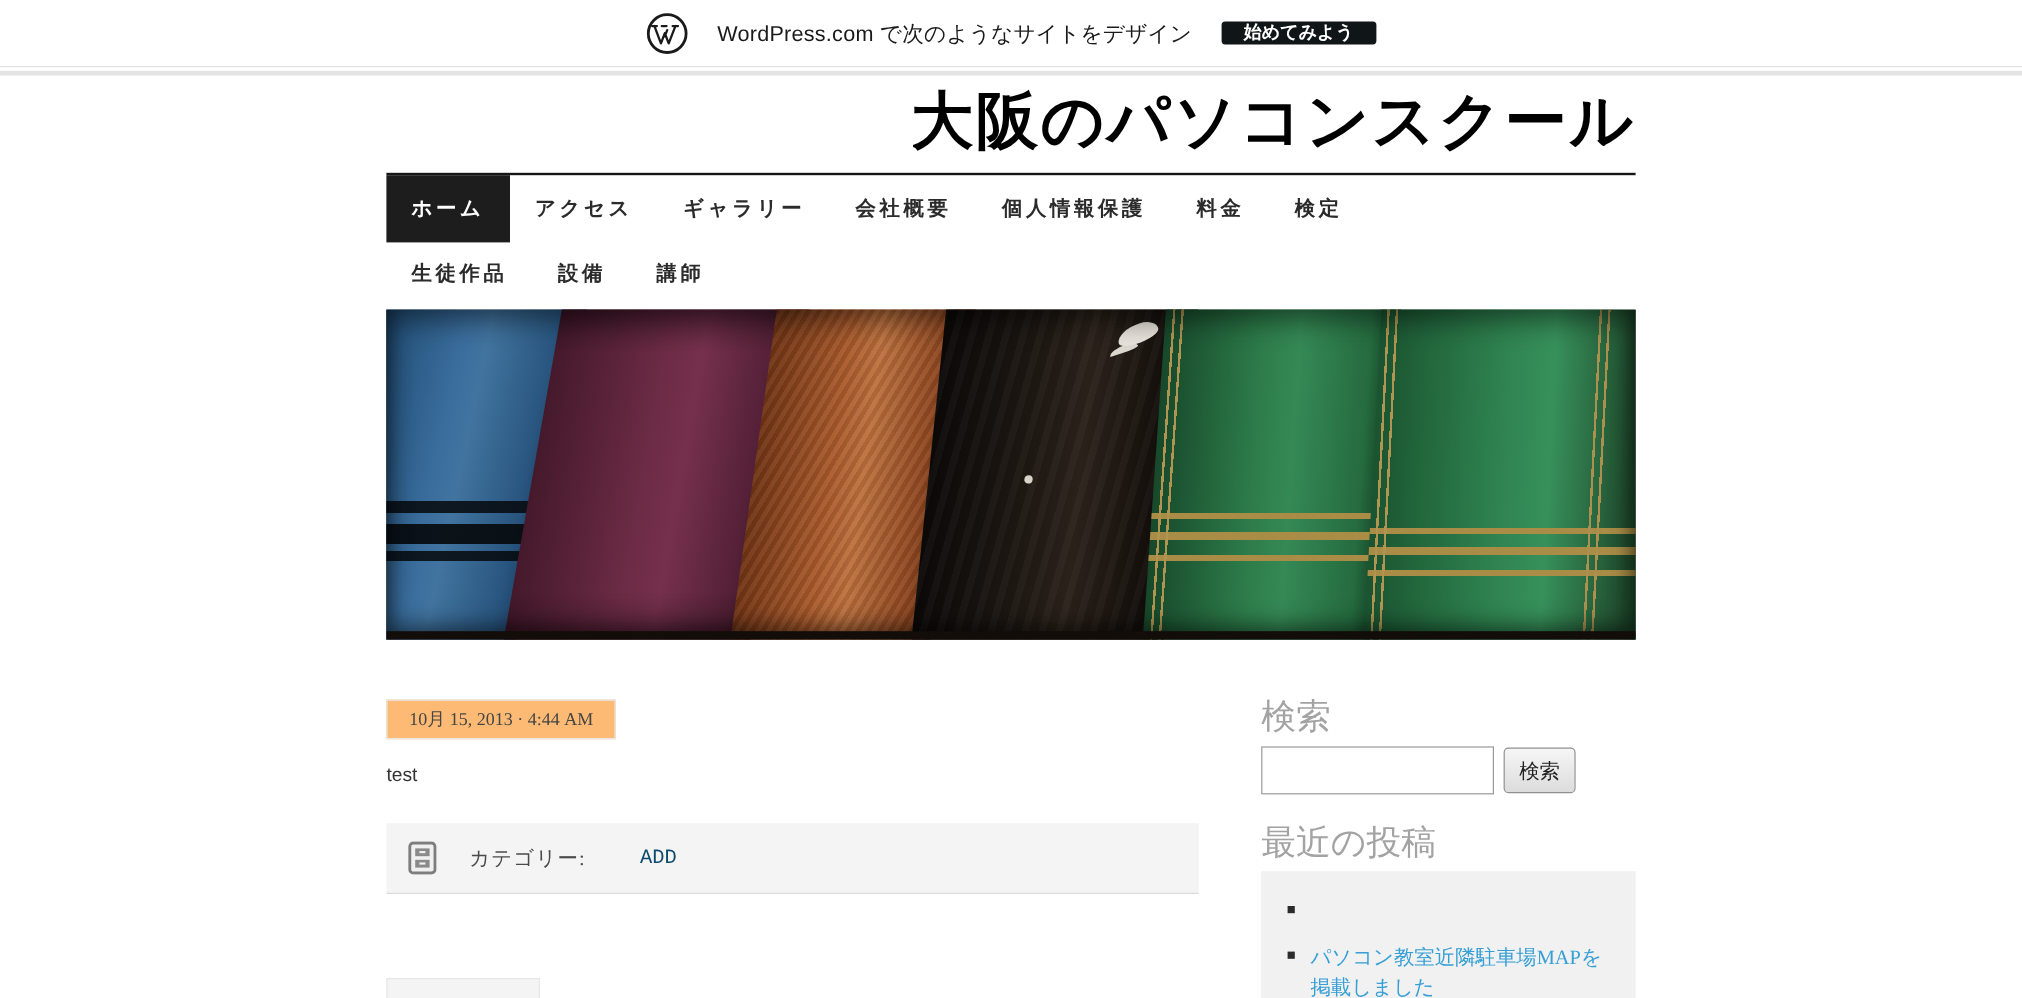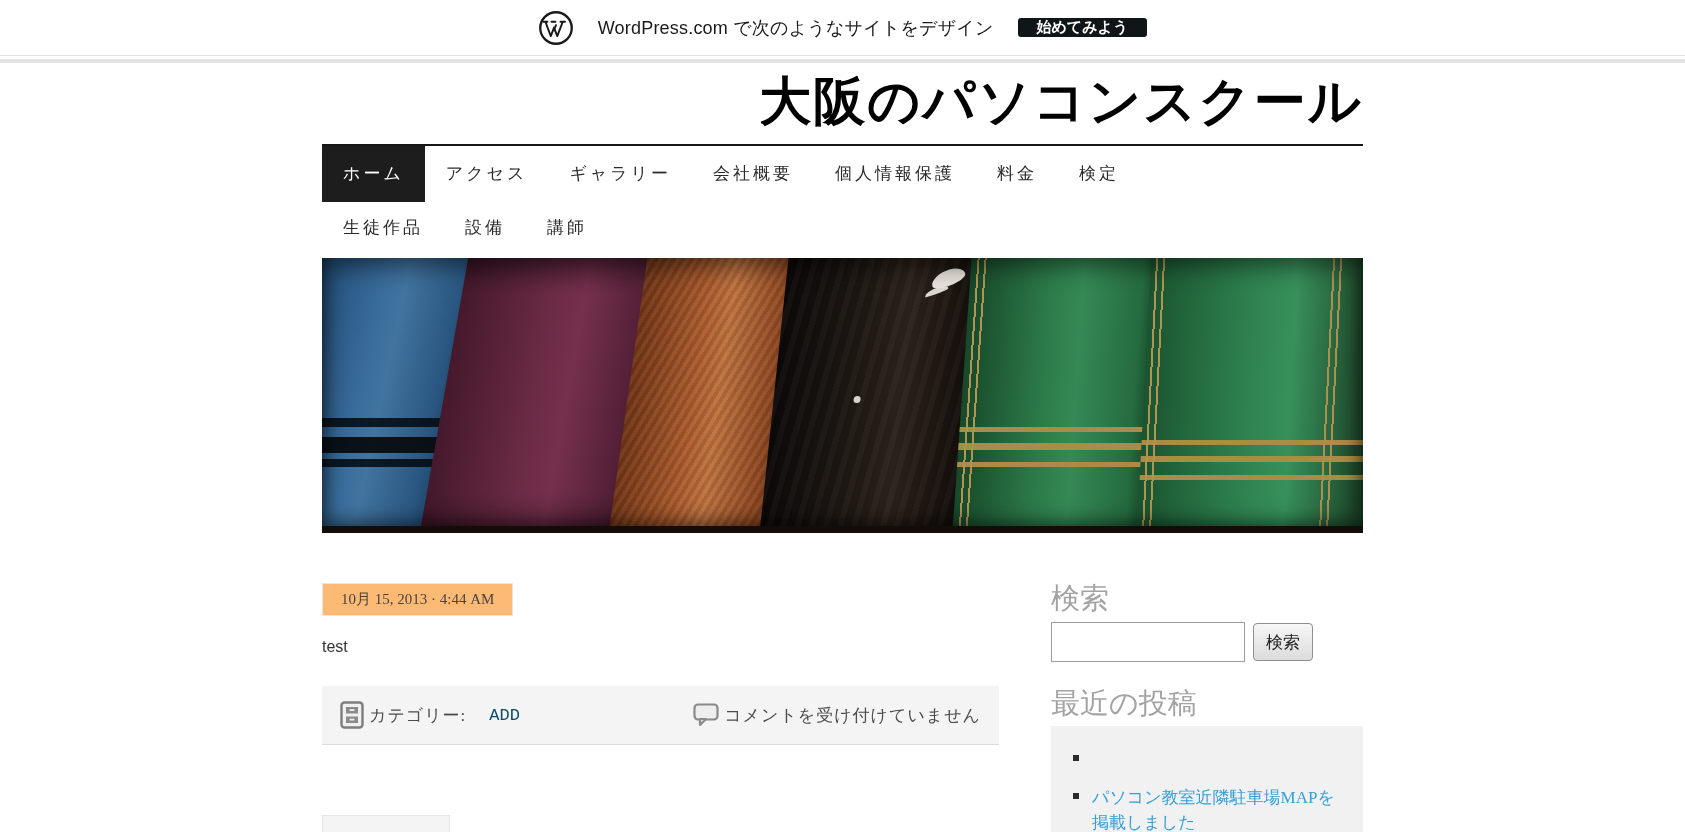--- a/index.html
+++ b/index.html
@@ -20,21 +20,21 @@
   
   .page { width:1041px; margin:0 auto; position:relative; }
 
   .site-title { font-family:"Liberation Serif","DejaVu Serif",serif; font-weight:bold;
     font-size:52px; letter-spacing:2px; color:#000; text-align:right;
     padding:10px 0 14px 0; line-height:1.1; }
 
   
   .main-nav { border-top:2px solid #161616; }
   .nav-row { list-style:none; display:flex; flex-wrap:nowrap; }
-  .nav-row li { display:block; }
+  .nav-row li { display:block;font-weight:bold; }
   .nav-row a { display:block; text-decoration:none; color:#2b2b2b;
     font-family:"Liberation Serif","DejaVu Serif",serif; font-size:17px;
     letter-spacing:3px; padding:0 21px; line-height:56px; white-space:nowrap; }
   .nav-row.second a { line-height:52px; }
   .nav-row li.active a { background:#1d1d1d; color:#fff; }
 
   
   .header-image { position:relative; width:1041px; height:275px; overflow:hidden;
     background:#15100c; margin-top:4px; }
   .spine { position:absolute; top:-22px; bottom:-22px; }
@@ -86,21 +86,21 @@
   .side-col { width:312px; margin-left:52px; }
 
   .date-badge { display:inline-block; background:#fdba74; border:1px solid #e7e7e7;
     padding:6px 18px; font-family:"Liberation Serif","DejaVu Serif",serif;
     font-size:15px; color:#454545; }
 
   .post-body { margin-top:22px; font-size:16px; color:#333; }
 
   .meta-bar { margin-top:30px; background:#f4f4f4; border-bottom:1px solid #dcdcdc;
     padding:15px 18px; display:flex; align-items:center; justify-content:space-between; }
-  .meta-left, .meta-right { display:flex; align-items:center; gap:5px; }
+  .meta-left, .meta-right { display:flex; align-items:center; gap:27px; }
   .meta-text { font-family:"Liberation Serif","DejaVu Serif",serif; font-size:17px;
     color:#4a4a4a; letter-spacing:1px; }
   .meta-link { color:#0c4a6e; text-decoration:none;
     font-family:Liberation Mono, monospace; font-size:17px;margin-left:18px; }
   .meta-icon { flex:0 0 auto; display:block; }
 
   .next-date-badge { display:inline-block; margin-top:70px; background:#f4f4f4;
     border:1px solid #e7e7e7; width:128px; height:30px; }
 
   
@@ -203,27 +203,20 @@
             <svg class="meta-icon" width="24" height="28" viewBox="0 0 24 28">
               <rect x="1.5" y="1.5" width="21" height="25" rx="3" fill="#f0f0f0" stroke="#7d7d7d" stroke-width="2.4"></rect>
               <rect x="6" y="6" width="12" height="6.5" fill="#8a8a8a"></rect>
               <rect x="6" y="15.5" width="12" height="6.5" fill="#8a8a8a"></rect>
               <rect x="9.5" y="8.2" width="5" height="1.8" fill="#f0f0f0"></rect>
               <rect x="9.5" y="17.7" width="5" height="1.8" fill="#f0f0f0"></rect>
             </svg>
             <span class="meta-text">カテゴリー:</span>
             <a href="#" class="meta-link">ADD</a>
           </div>
-          <div class="meta-right">
-            <svg class="meta-icon" width="26" height="24" viewBox="0 0 26 24">
-              <rect x="1.5" y="1.5" width="23" height="15" rx="3.5" fill="#ededed" stroke="#8a8a8a" stroke-width="2.2"></rect>
-              <path d="M7 16 L7 22 L13 16 Z" fill="#ededed" stroke="#8a8a8a" stroke-width="2.2" stroke-linejoin="round"></path>
-            </svg>
-            <span class="meta-text">コメントを受け付けていません</span>
-          </div>
         </div>
       </article>
       <span class="next-date-badge"></span>
     </main>
 
     <aside class="side-col">
       <h3 class="widget-title">検索</h3>
       <div class="search-form">
         <input type="text" class="search-input" value="" style="">
         <button class="search-btn">検索</button>

